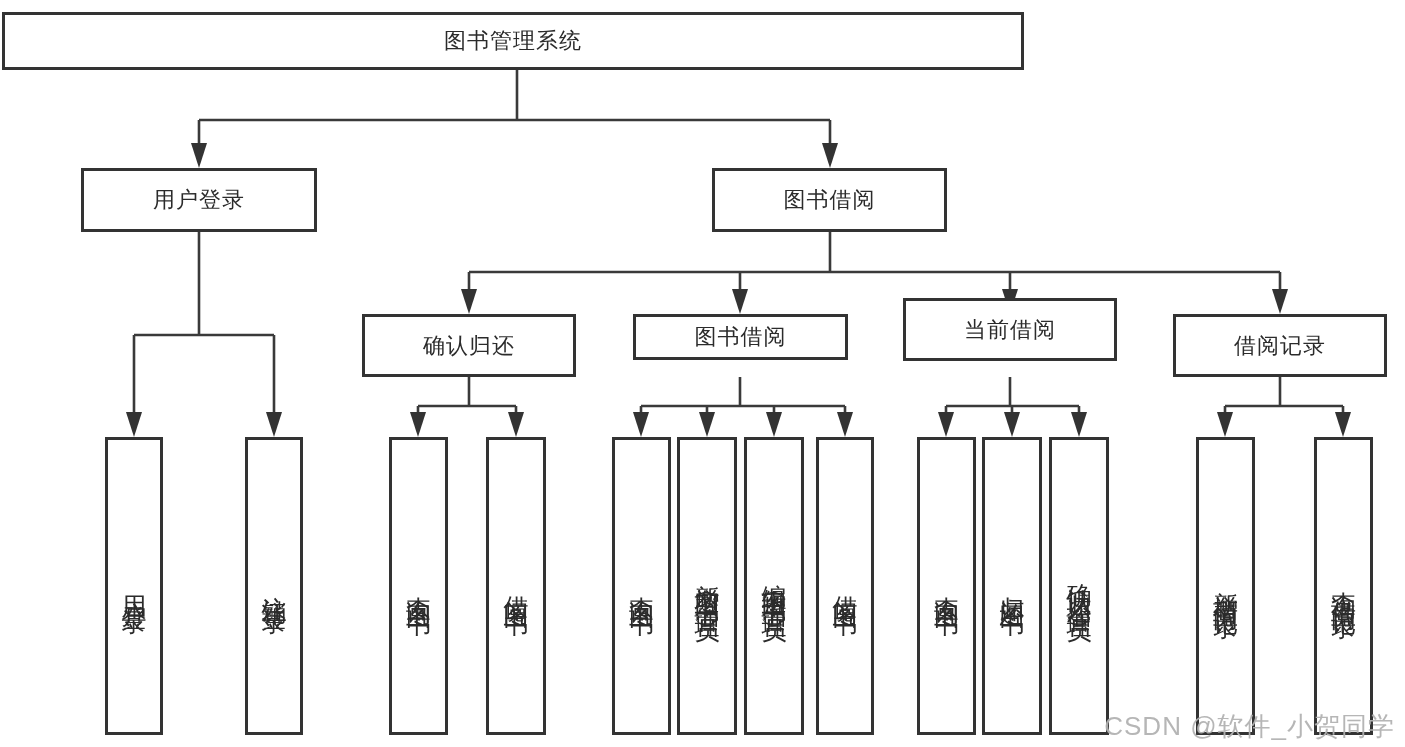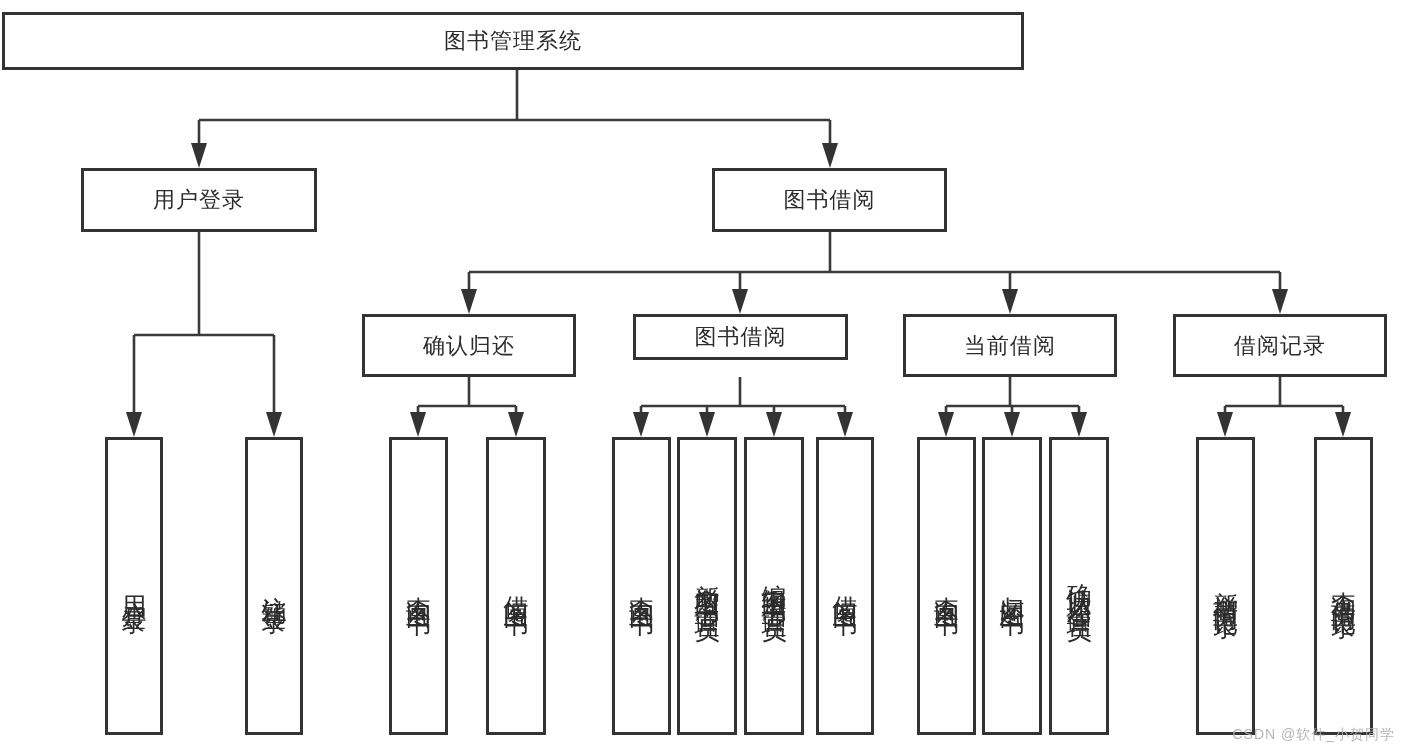--- a/index.html
+++ b/index.html
@@ -35,21 +35,21 @@
     text-orientation: mixed;
     font-size: 25px;
     letter-spacing: 5px;
     line-height: 1;
     padding: 4px 0;
   }
   .watermark {
     position: absolute;
     right: 10px;
     bottom: 3px;
-    font-size: 14px;
+    font-size: 26px;
     color: rgba(178, 178, 178, 0.95);
     letter-spacing: 1px;
     z-index: 5;
     white-space: nowrap;
   }
 </style>
 </head>
 <body>
 
 <div class="stage">
@@ -94,21 +94,21 @@
     </g>
   </svg>
 
   <div class="node h-node" style="left:2px; top:12px; width:1022px; height:58px;">图书管理系统</div>
 
   <div class="node h-node" style="left:81px; top:168px; width:236px; height:64px;">用户登录</div>
   <div class="node h-node" style="left:712px; top:168px; width:235px; height:64px;">图书借阅</div>
 
   <div class="node h-node" style="left:362px; top:314px; width:214px; height:63px;">确认归还</div>
   <div class="node h-node" style="left:633px; top:314px; width:215px; height:46px;">图书借阅</div>
-  <div class="node h-node" style="left:903px; top:314px; width:214px; height:63px;">当前借阅</div>
+  <div class="node h-node" style="left:903px; top:298px; width:214px; height:63px;">当前借阅</div>
   <div class="node h-node" style="left:1173px; top:314px; width:214px; height:63px;">借阅记录</div>
 
   <div class="node v-node" style="left:105px; top:437px; width:58px; height:298px;">用户登录</div>
   <div class="node v-node" style="left:245px; top:437px; width:58px; height:298px;">注销登录</div>
 
   <div class="node v-node" style="left:389px; top:437px; width:59px; height:298px;">查询图书</div>
   <div class="node v-node" style="left:486px; top:437px; width:60px; height:298px;">借阅图书</div>
 
   <div class="node v-node" style="left:612px; top:437px; width:59px; height:298px;">查询图书</div>
   <div class="node v-node" style="left:677px; top:437px; width:60px; height:298px;">新增图书（管理员）</div>

